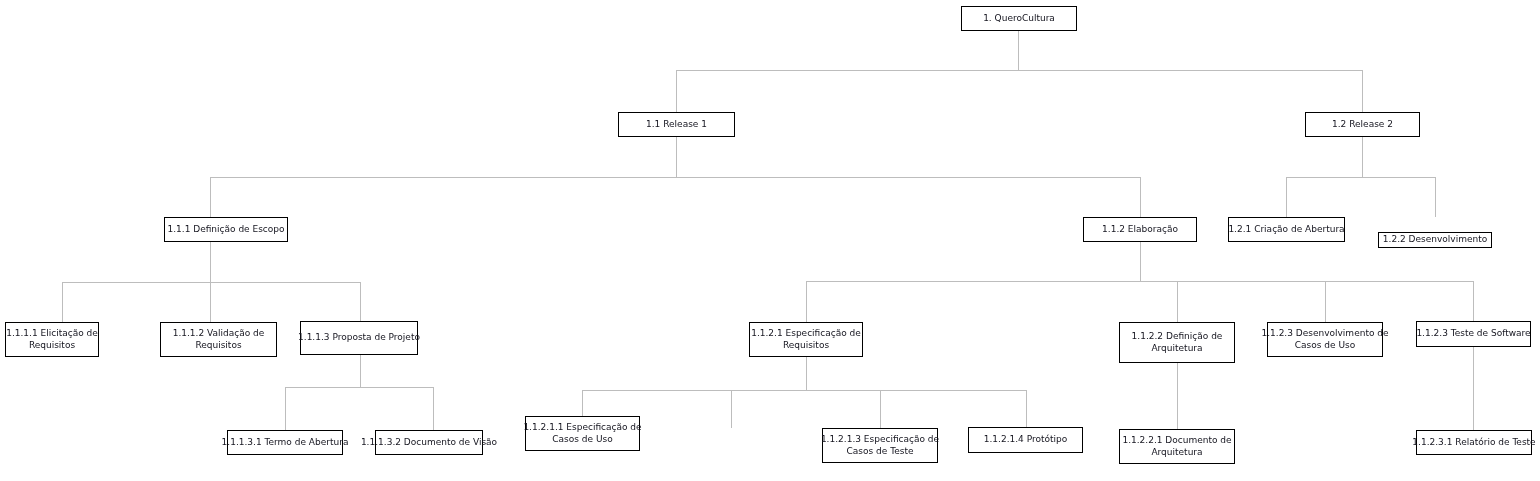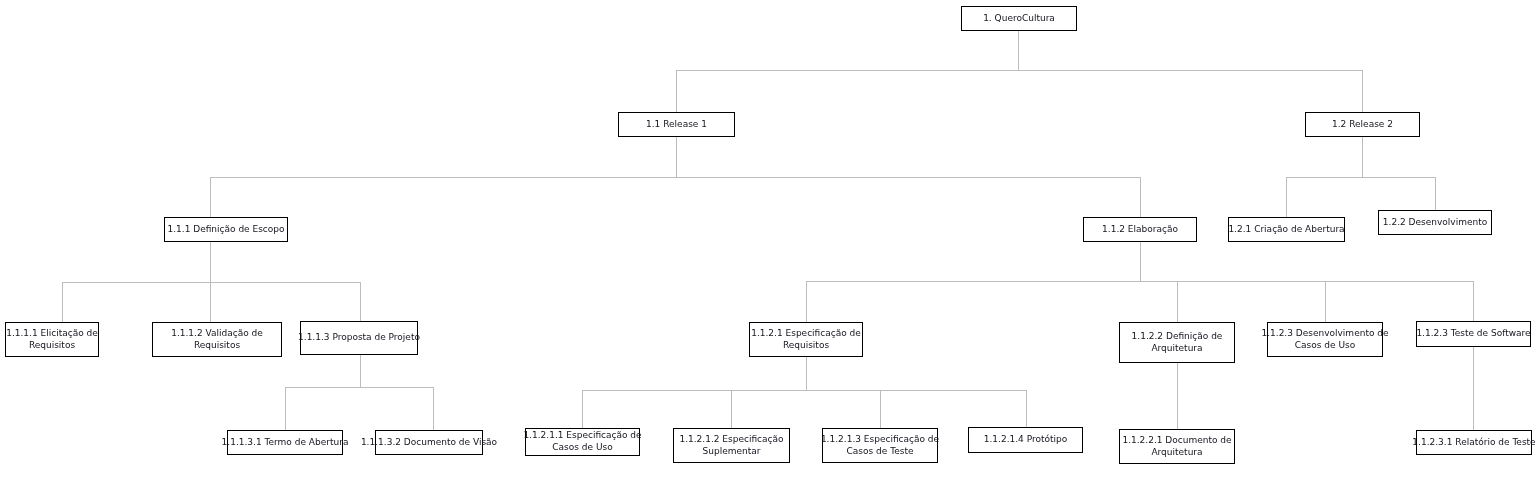--- a/index.html
+++ b/index.html
@@ -84,43 +84,41 @@
   <div class="vl" style="left:1473px;top:347px;height:83px"></div>
 
   <div class="node" style="left:961px;top:6px;width:116px;height:25px">1. QueroCultura</div>
 
   <div class="node" style="left:618px;top:112px;width:117px;height:25px">1.1 Release 1</div>
   <div class="node" style="left:1305px;top:112px;width:115px;height:25px">1.2 Release 2</div>
 
   <div class="node" style="left:164px;top:217px;width:124px;height:25px">1.1.1 Definição de Escopo</div>
   <div class="node" style="left:1083px;top:217px;width:114px;height:25px">1.1.2 Elaboração</div>
   <div class="node" style="left:1228px;top:217px;width:117px;height:25px">1.2.1 Criação de Abertura</div>
-  <div class="node" style="left:1378px;top:210px;width:114px;height:25px">1.2.2 Desenvolvimento</div>
+  <div class="node" style="left:1378px;top:232px;width:114px;height:16px">1.2.2 Desenvolvimento</div>
 
   <div class="node" style="left:5px;top:322px;width:94px;height:35px">1.1.1.1 Elicitação de
 Requisitos</div>
-  <div class="node" style="left:152px;top:322px;width:130px;height:35px">1.1.1.2 Validação de
+  <div class="node" style="left:160px;top:322px;width:117px;height:35px">1.1.1.2 Validação de
 Requisitos</div>
   <div class="node" style="left:300px;top:321px;width:118px;height:34px">1.1.1.3 Proposta de Projeto</div>
 
   <div class="node" style="left:749px;top:322px;width:114px;height:35px">1.1.2.1 Especificação de
 Requisitos</div>
   <div class="node" style="left:1119px;top:322px;width:116px;height:41px">1.1.2.2 Definição de
 Arquitetura</div>
   <div class="node" style="left:1267px;top:322px;width:116px;height:35px">1.1.2.3 Desenvolvimento de
 Casos de Uso</div>
   <div class="node" style="left:1416px;top:321px;width:115px;height:26px">1.1.2.3 Teste de Software</div>
 
   <div class="node" style="left:227px;top:430px;width:116px;height:25px">1.1.1.3.1 Termo de Abertura</div>
   <div class="node" style="left:375px;top:430px;width:108px;height:25px">1.1.1.3.2 Documento de Visão</div>
 
-  <div class="node" style="left:525px;top:428px;width:115px;height:28px">1.1.2.1.1 Especificação de
+  <div class="node" style="left:525px;top:416px;width:115px;height:35px">1.1.2.1.1 Especificação de
 Casos de Uso</div>
-  <div class="node" style="left:673px;top:428px;width:117px;height:35px">1.1.2.1.2 Especificação
-Suplementar</div>
   <div class="node" style="left:822px;top:428px;width:116px;height:35px">1.1.2.1.3 Especificação de
 Casos de Teste</div>
   <div class="node" style="left:968px;top:427px;width:115px;height:26px">1.1.2.1.4 Protótipo</div>
 
   <div class="node" style="left:1119px;top:429px;width:116px;height:35px">1.1.2.2.1 Documento de
 Arquitetura</div>
   <div class="node" style="left:1416px;top:430px;width:116px;height:25px">1.1.2.3.1 Relatório de Teste</div>
 
 </div>
 

